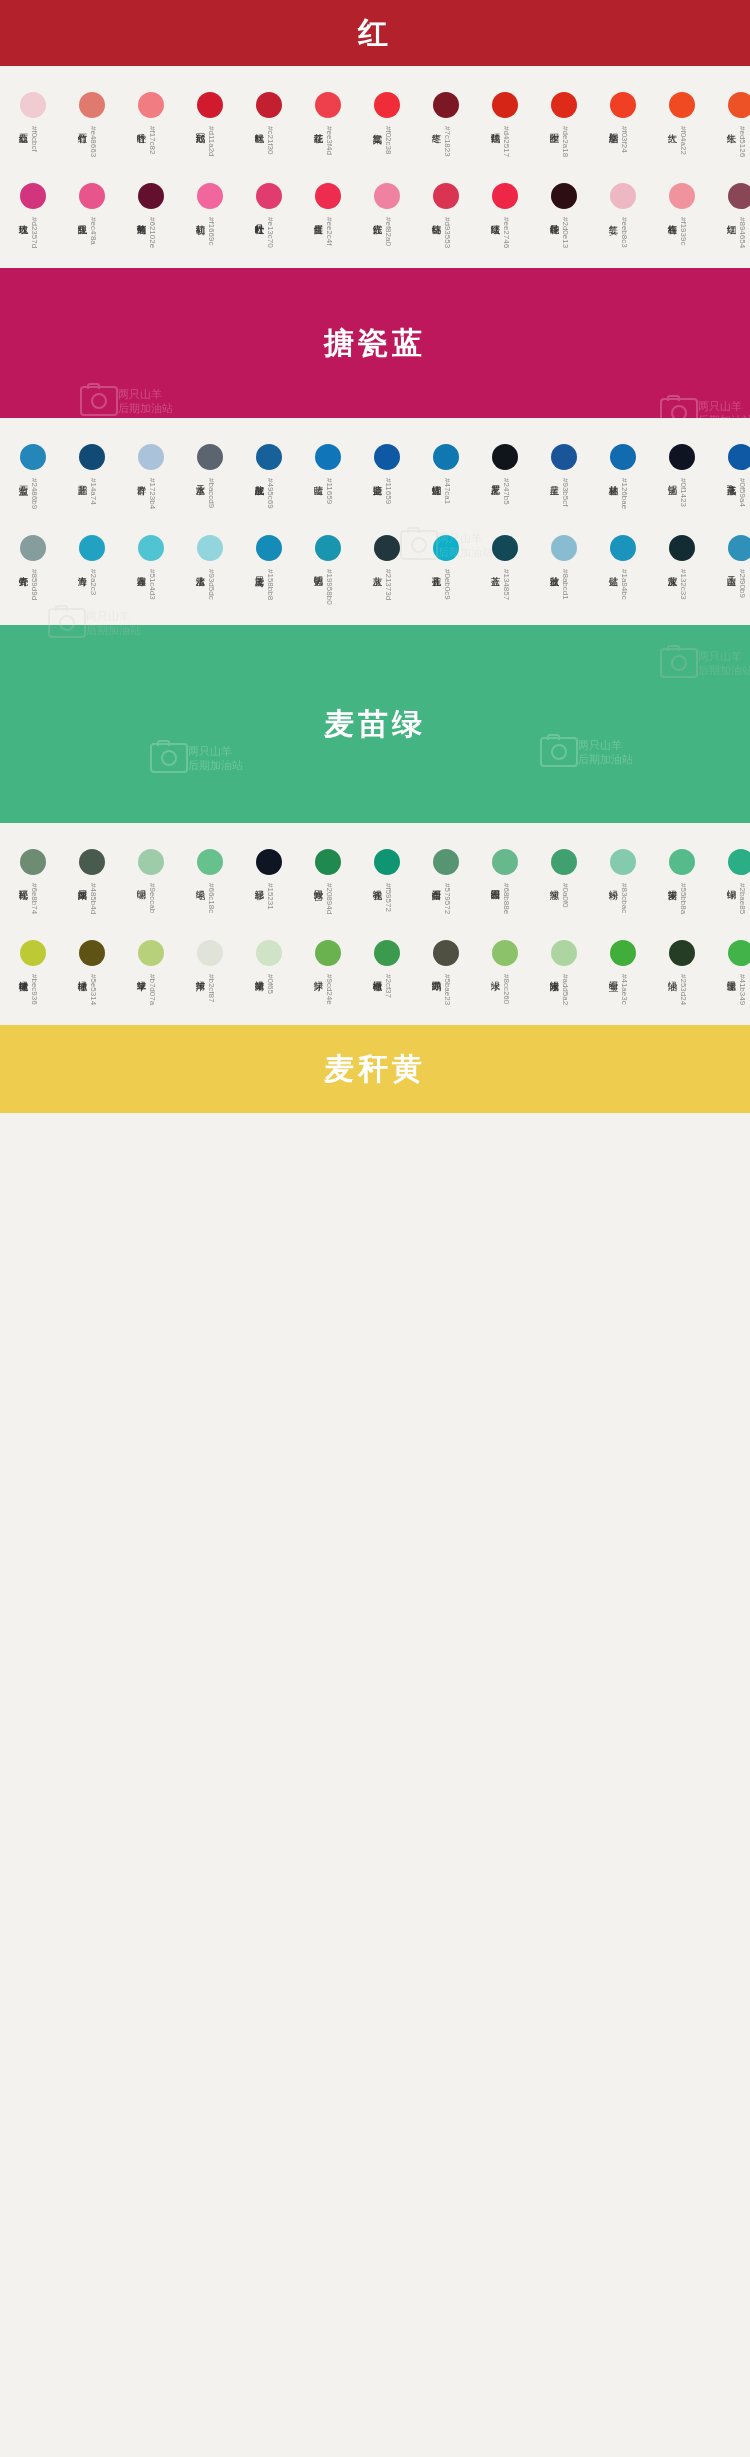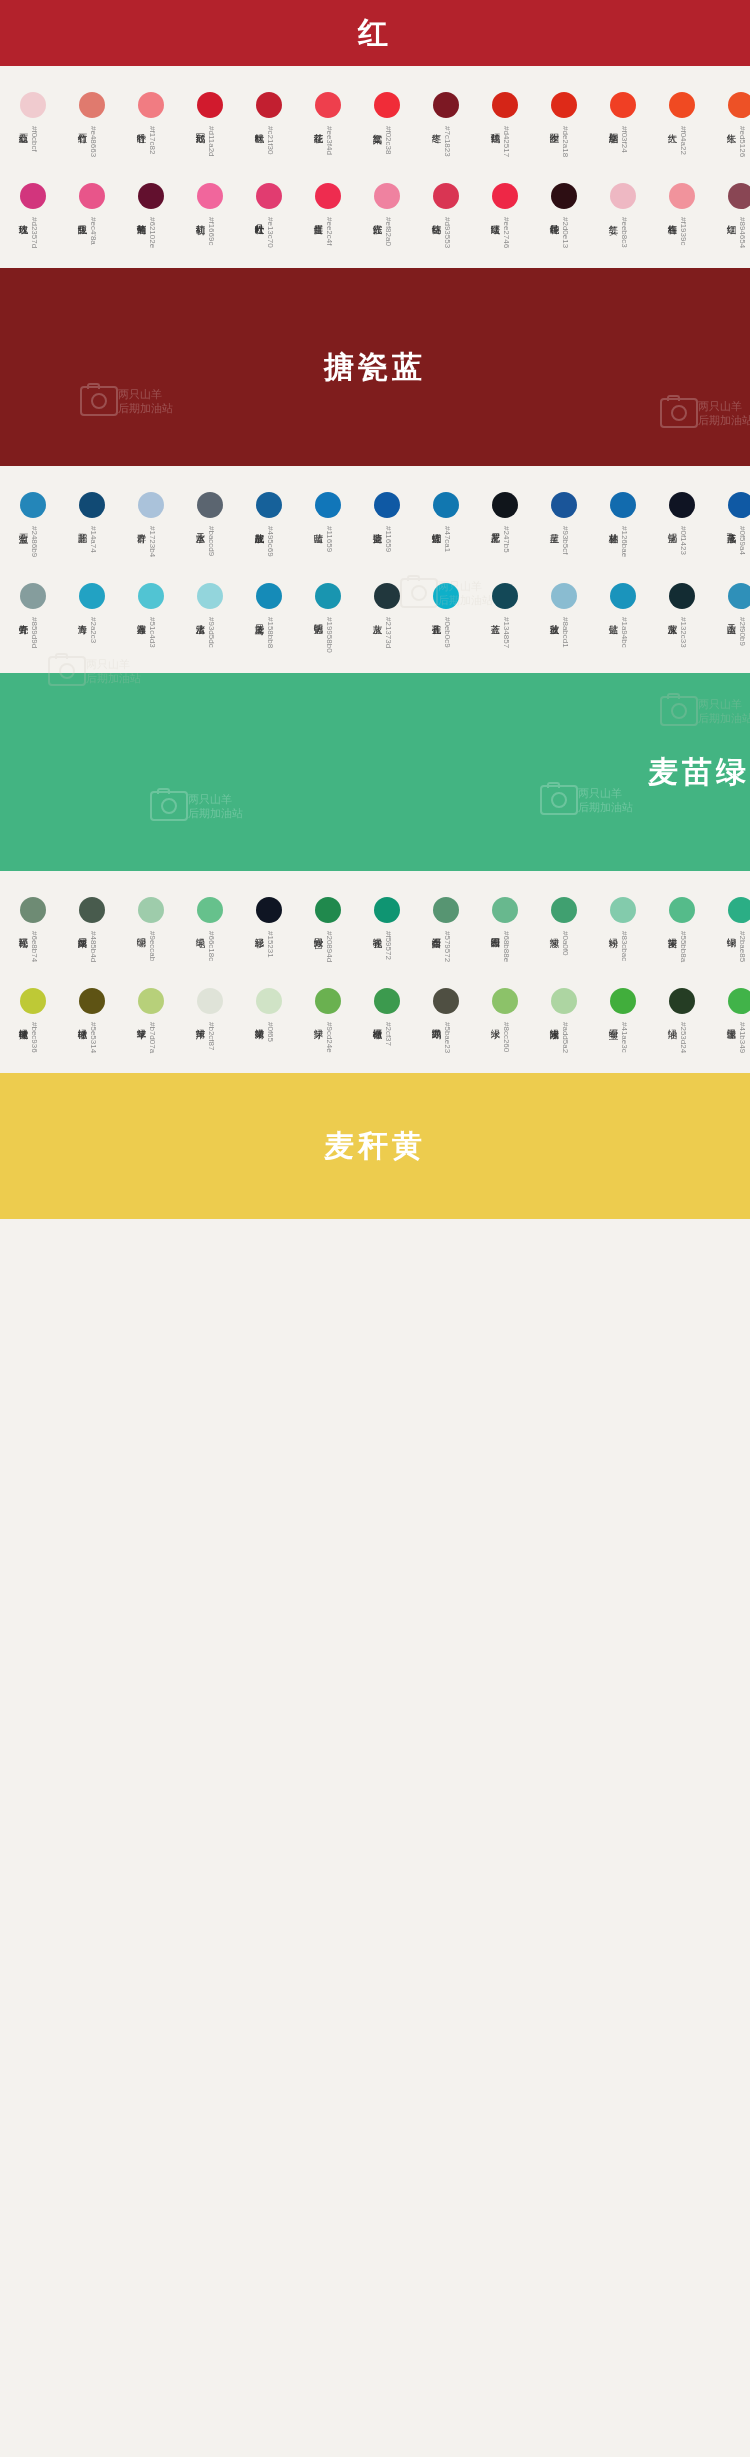--- a/index.html
+++ b/index.html
@@ -22,23 +22,23 @@
     color:#ffffff;
     font-size:30px;
     letter-spacing:4px;
     font-weight:700;
     text-align:center;
     line-height:1.35;
     z-index:3;
     position:relative;
   }
   .band.red{background:#b3222c;height:66px;}
-  .band.blue{background:#7f1d1d;height:198px;}
-  .band.green{background:#43b482;height:198px;justify-content:flex-end;}
-  .band.yellow{background:#edcc4e;height:146px;}
+  .band.blue{background:#be185d;height:150px;}
+  .band.green{background:#43b482;height:198px;}
+  .band.yellow{background:#edcc4e;height:88px;}
   .band.blue .band-title,.band.green .band-title{font-size:30px;}
 
   
   .wm{
     position:absolute;
     display:flex;
     align-items:center;
     opacity:.22;
     z-index:1;
     pointer-events:none;

